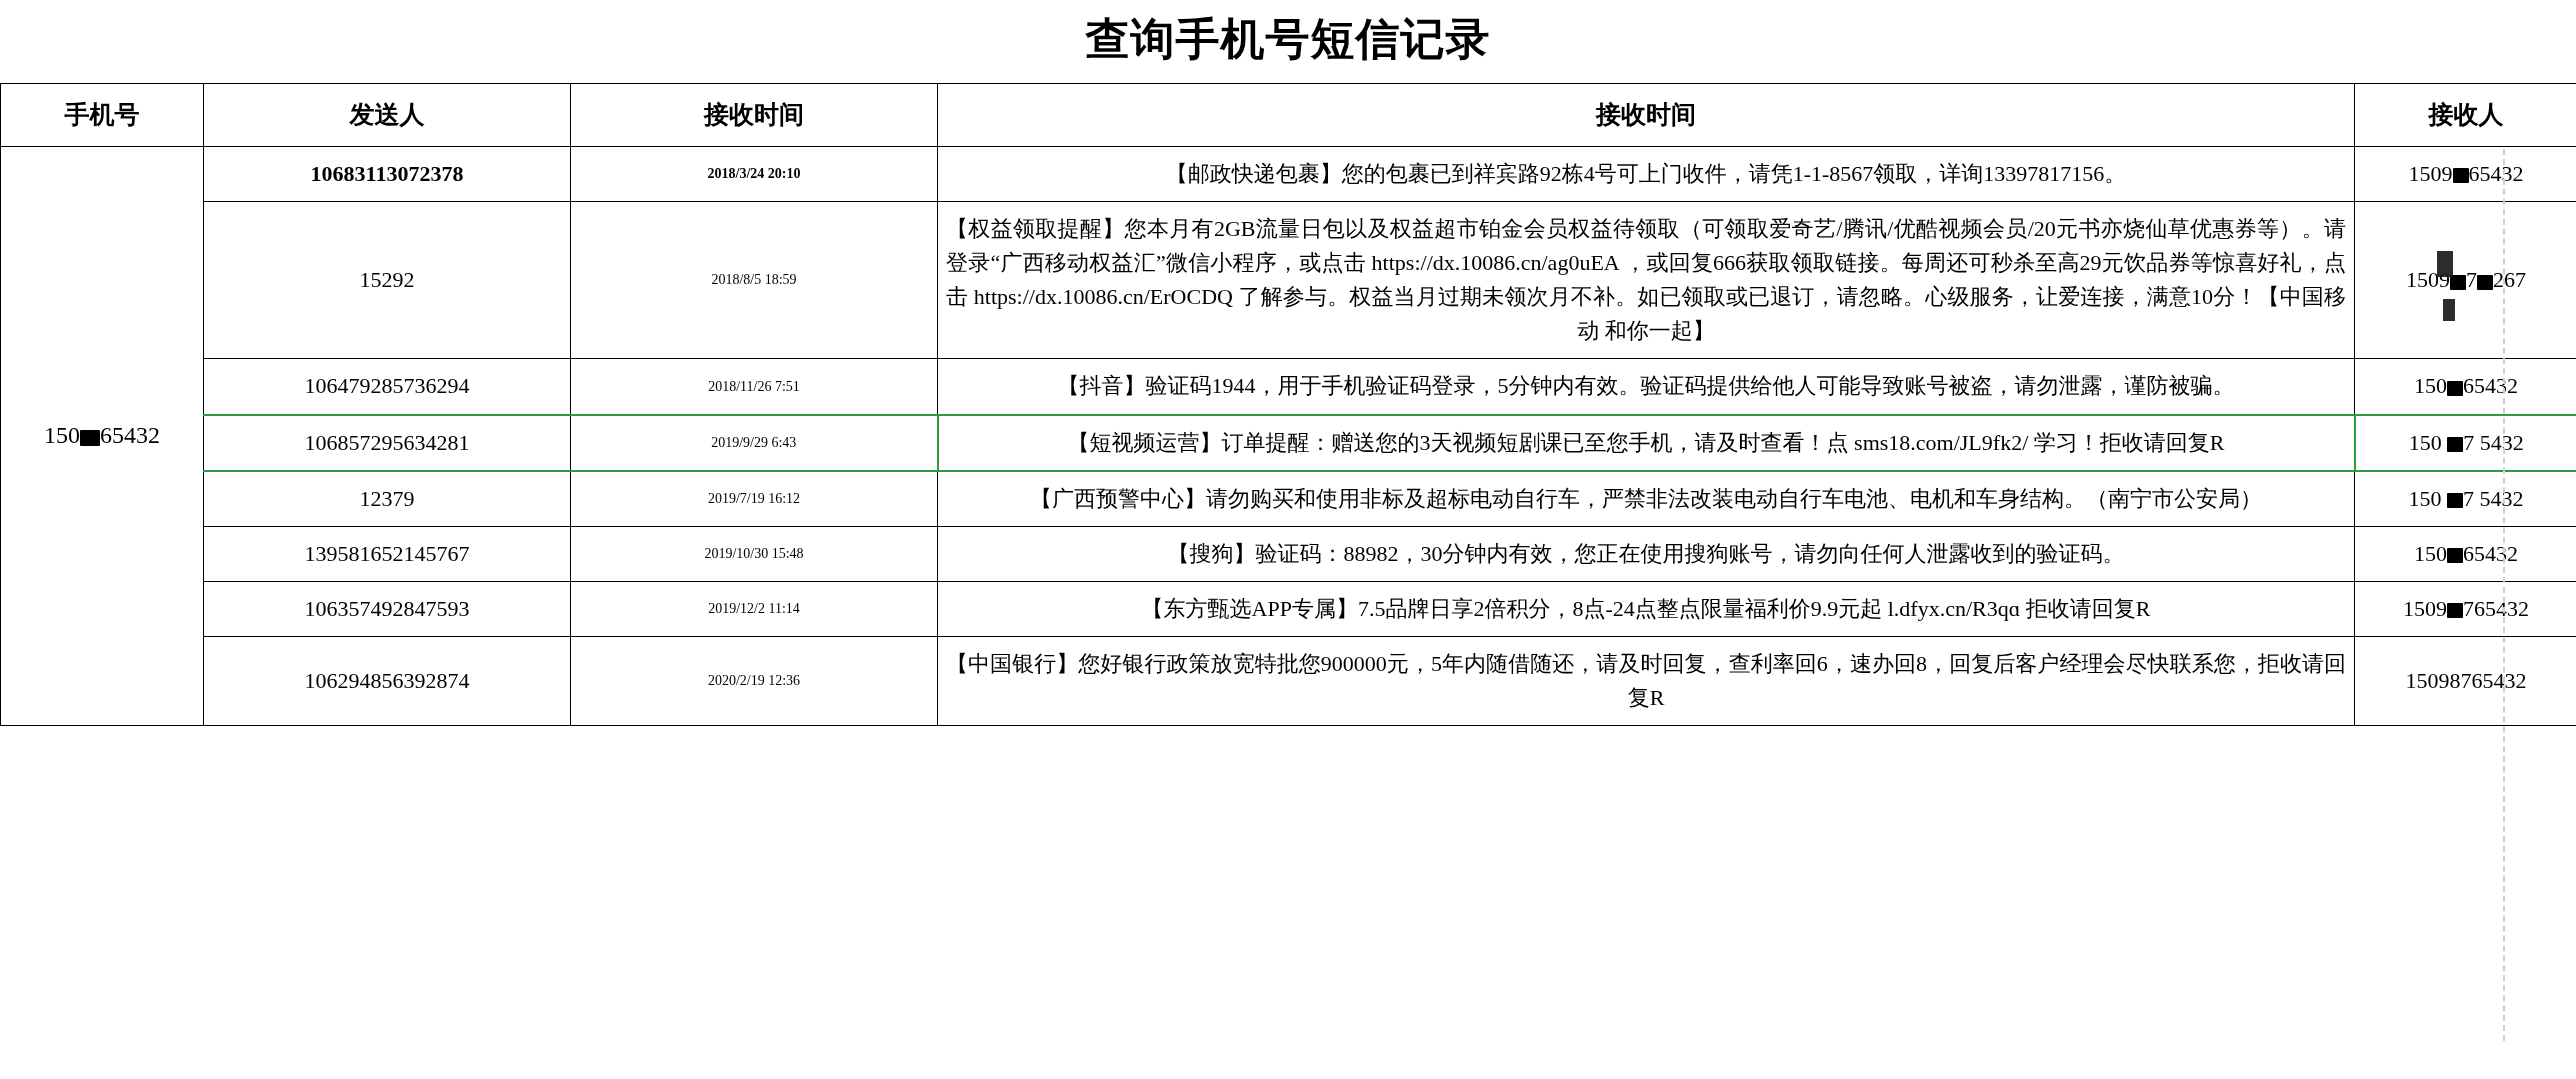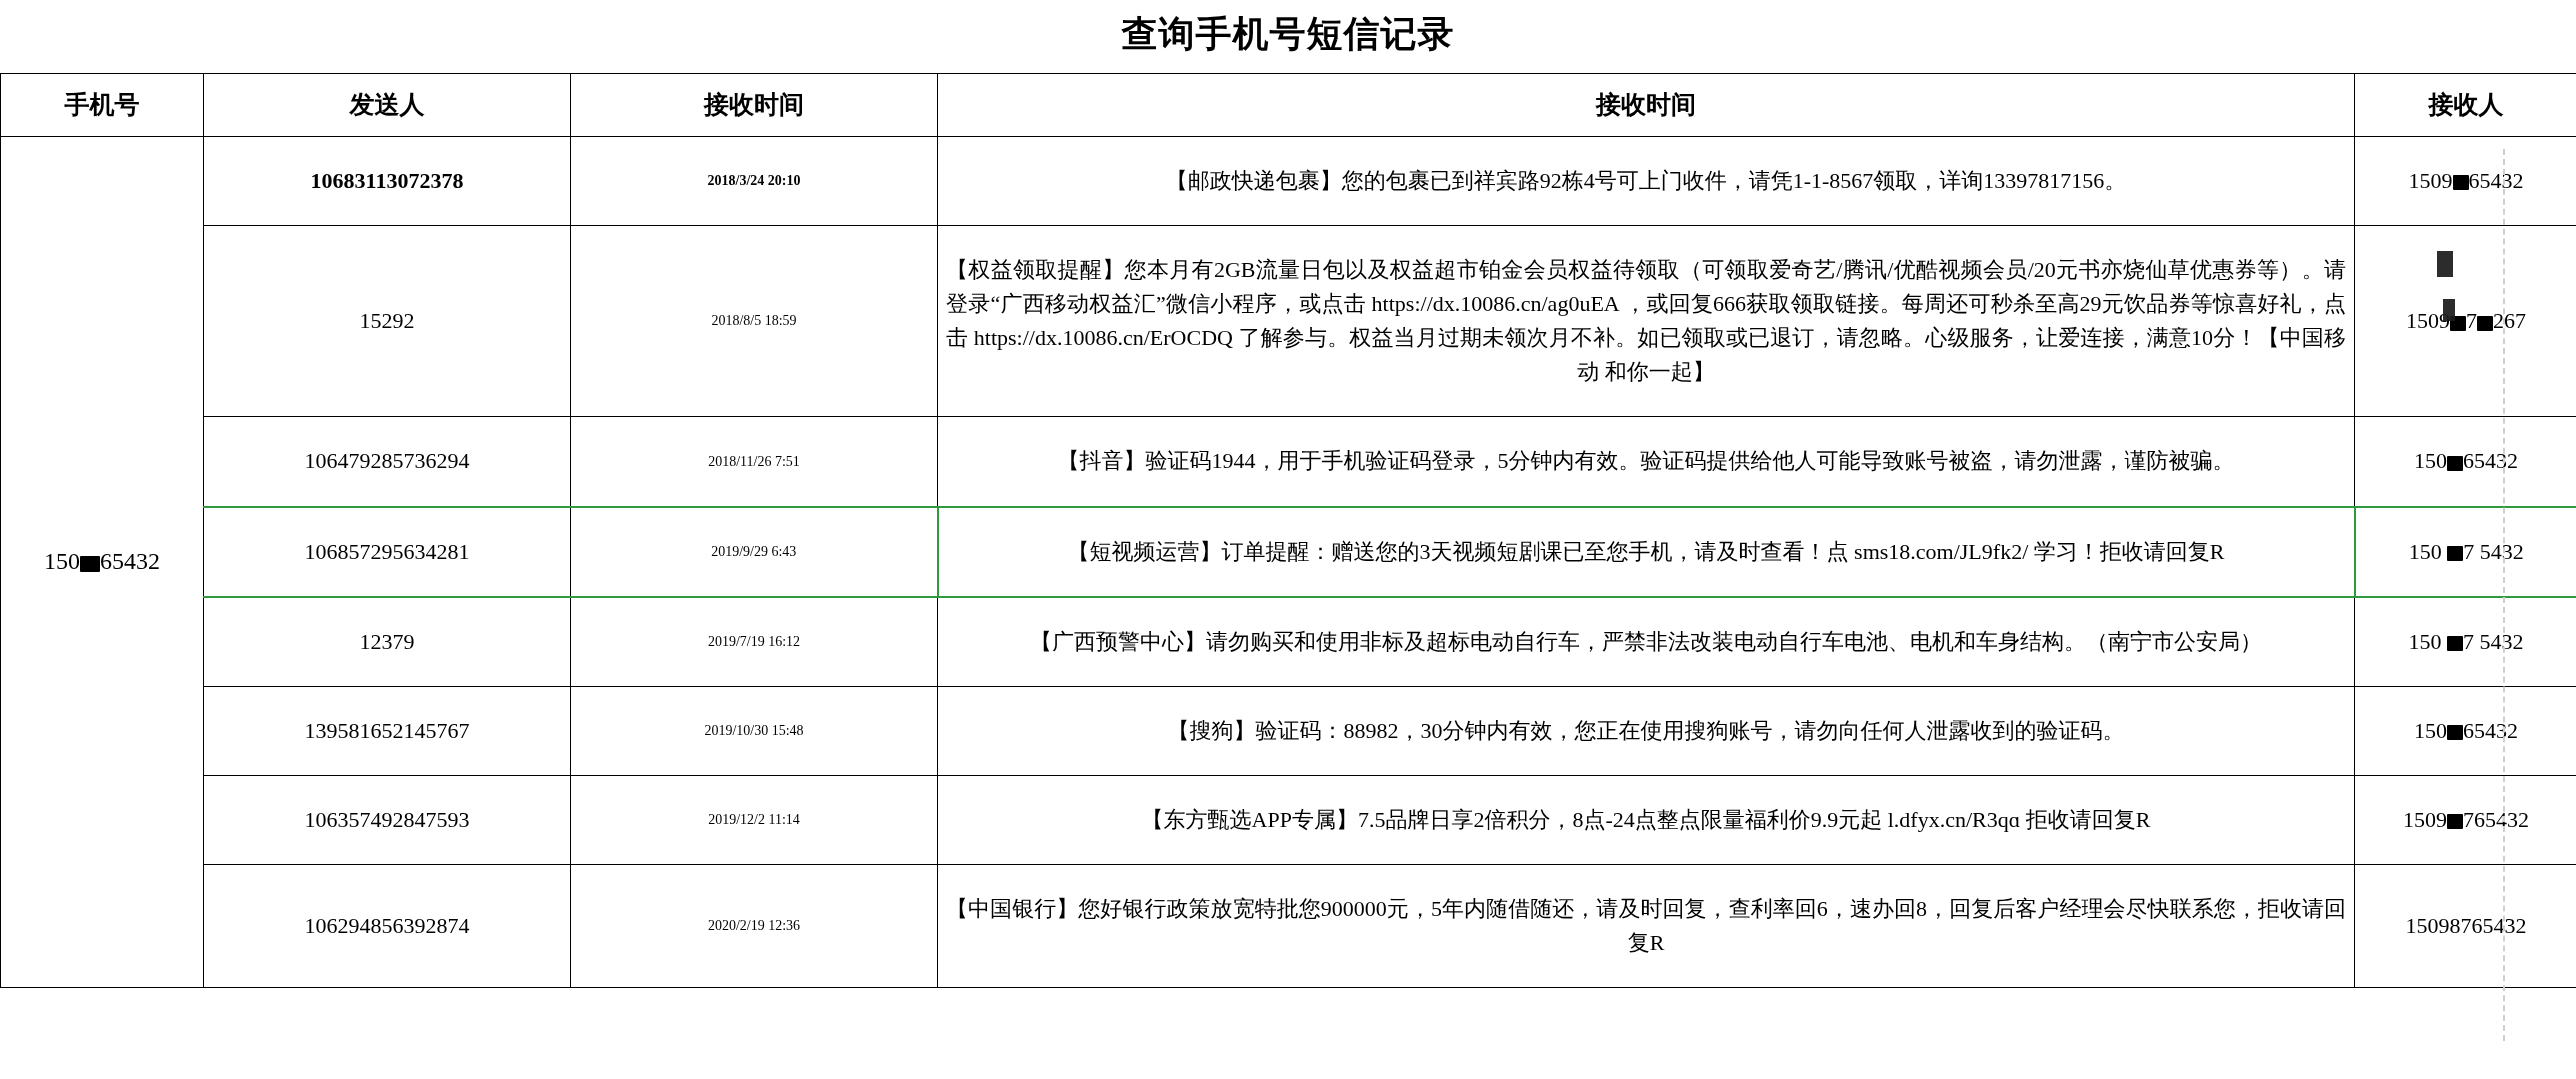--- a/index.html
+++ b/index.html
@@ -15,38 +15,38 @@
     overflow: hidden;
   }
   .page {
     position: relative;
     width: 2576px;
     height: 1080px;
     background: #ffffff;
   }
   .doc-title {
     text-align: center;
-    font-size: 36px;
+    font-size: 44px;
     font-weight: bold;
     letter-spacing: 1px;
     padding-top: 10px;
     padding-bottom: 14px;
     font-family: "Liberation Sans", "DejaVu Sans", sans-serif;
   }
   table.sms-table {
     border-collapse: collapse;
     width: 2576px;
     table-layout: fixed;
     font-size: 21px;
   }
   table.sms-table th,
   table.sms-table td {
     border: 1px solid #000000;
     vertical-align: middle;
-    padding: 27px 8px;
+    padding: 10px 8px;
     line-height: 1.55;
   }
   table.sms-table thead th {
     font-weight: bold;
     font-size: 25px;
     text-align: center;
     height: 50px;
     padding: 6px 4px;
   }
   .col-phone   { width: 203px; }

